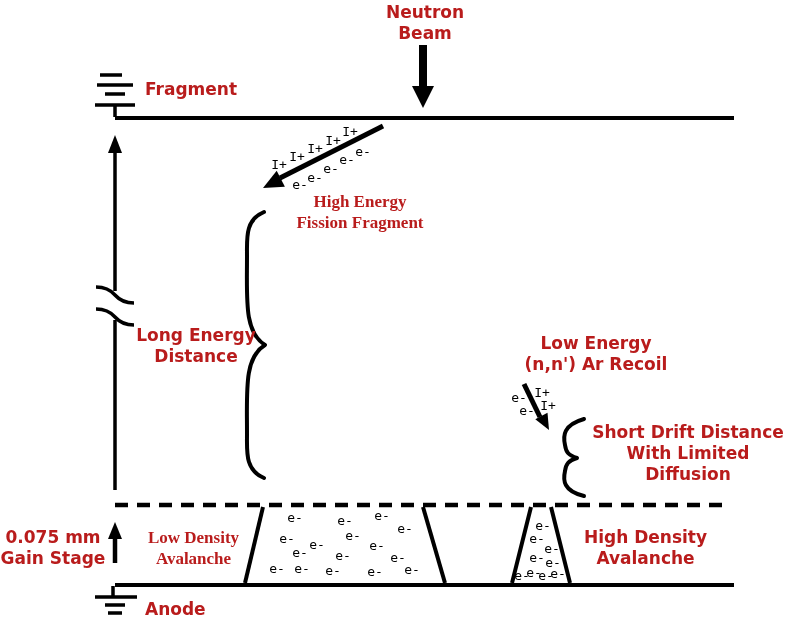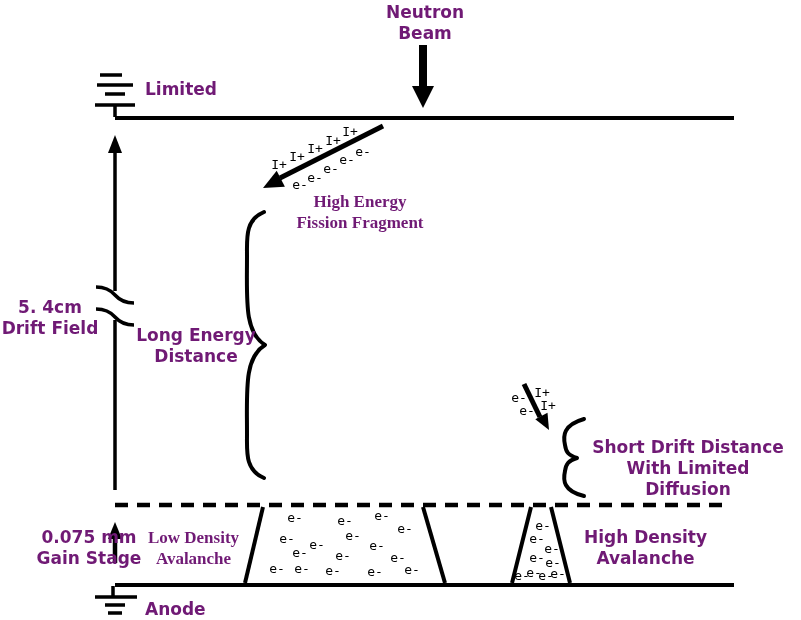--- a/index.html
+++ b/index.html
@@ -5,21 +5,21 @@
   html,body { margin:0; padding:0; background:#fff; }
   #stage {
     position:relative; width:801px; height:620px;
     background:#fff; overflow:hidden;
     font-family:"DejaVu Sans", sans-serif; color:#000;
   }
   #diagram-svg { position:absolute; left:0; top:0; }
   .lbl {
     position:absolute;
     font-weight:bold; font-size:17px; line-height:21px;
-    white-space:pre-line; text-align:center; color:#701a75;
+    white-space:pre-line; text-align:center; color:#b91c1c;
   }
   .lbl.left { text-align:left; }
   .particle {
     position:absolute;
     font-family:"DejaVu Sans Mono", monospace;
     font-size:13px; font-weight:normal; color:#000;
     transform:translate(-50%,-50%);
     white-space:nowrap;
   }
   .players { position:absolute; left:0; top:0; width:801px; height:620px; }
@@ -78,38 +78,38 @@
 
     <g>
       <line x1="531" y1="507" x2="512" y2="583" stroke="#000" stroke-width="4"></line>
       <line x1="551" y1="507" x2="570" y2="583" stroke="#000" stroke-width="4"></line>
     </g>
   </svg>
 
   <div class="lbl" style="left:345px; top:2px; width:160px;">Neutron
 Beam</div>
 
-  <div class="lbl left" style="left:145px; top:79px;">Limited</div>
+  <div class="lbl left" style="left:145px; top:79px;">Fragment</div>
 
   <div class="lbl left" style="left:145px; top:599px;text-align:center;">Anode</div>
 
   <div class="lbl" style="left:260px; top:191px; width:200px;font-family:Liberation Serif, serif;">High Energy
 Fission Fragment</div>
 
-  <div class="lbl" style="left:0px; top:297px; width:100px;">5. 4cm
-Drift Field</div>
 
   <div class="lbl" style="left:128px; top:325px; width:136px;">Long Energy
 Distance</div>
 
+  <div class="lbl" style="left:505px; top:333px; width:182px;">Low Energy
+(n,n') Ar Recoil</div>
 
-  <div class="lbl" style="left:583px; top:437px; width:210px;">Short Drift Distance
+  <div class="lbl" style="left:583px; top:422px; width:210px;">Short Drift Distance
 With Limited Diffusion</div>
 
-  <div class="lbl" style="left:0px; top:527px; width:106px;padding-left:36px;">0.075 mm
+  <div class="lbl" style="left:0px; top:527px; width:106px;">0.075 mm
 Gain Stage</div>
 
   <div class="lbl" style="left:130px; top:527px; width:127px;font-family:Liberation Serif, serif;">Low Density
 Avalanche</div>
 
   <div class="lbl" style="left:582px; top:527px; width:127px;">High Density
 Avalanche</div>
 
   <div class="players">
       <span class="particle" style="left: 279px; top: 164px;">I+</span>

